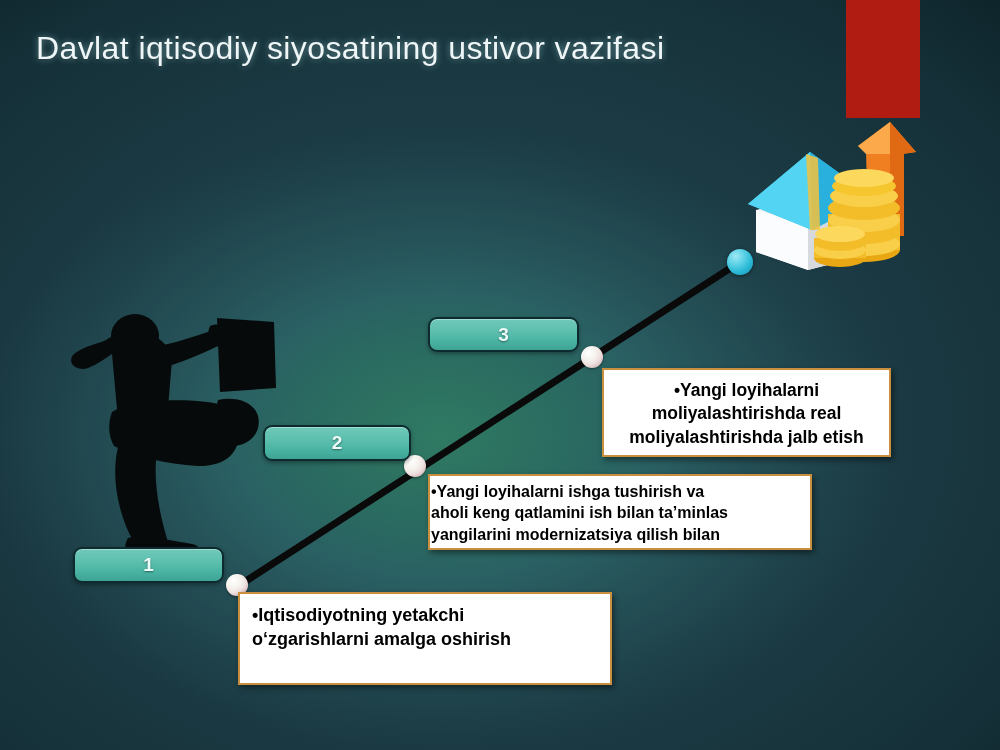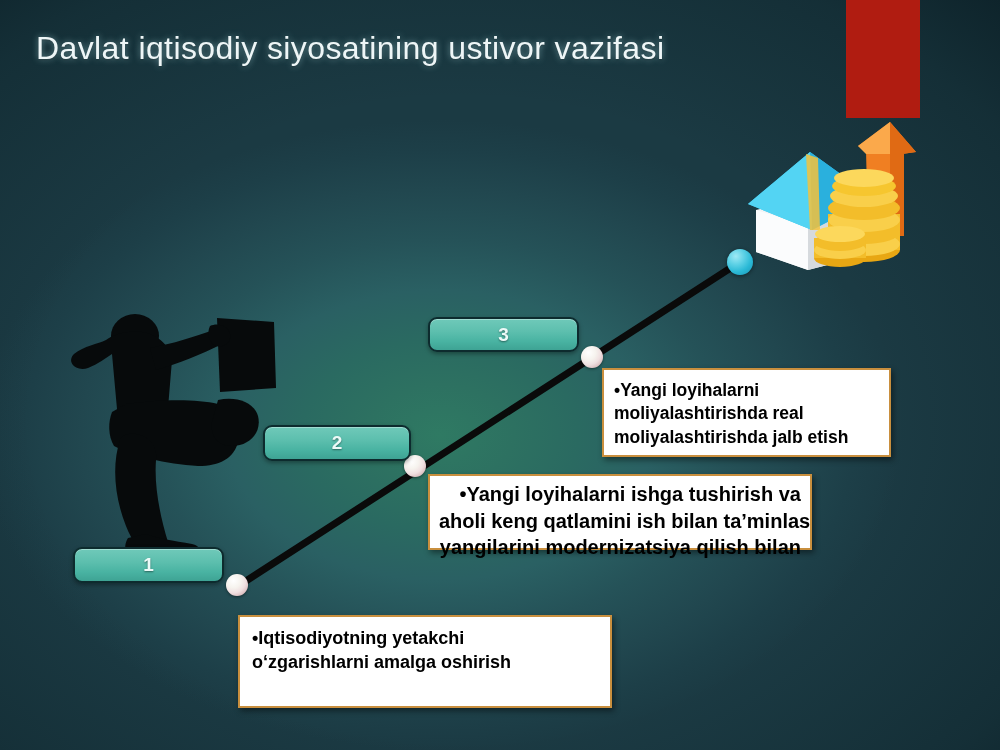--- a/index.html
+++ b/index.html
@@ -267,30 +267,30 @@
   <div class="badge" style="left:428px; top:317px; width:147px; height:31px;">
     <span>3</span>
   </div>
   <div class="badge" style="left:263px; top:425px; width:144px; height:32px;">
     <span>2</span>
   </div>
   <div class="badge" style="left:73px; top:547px; width:147px; height:32px;">
     <span>1</span>
   </div>
 
-  <div class="callout" style="left:602px; top:368px; width:289px; height:89px;">
+  <div class="callout" style="left:602px; top:368px; width:289px; height:89px;text-align:center;">
     <div class="line">•Yangi loyihalarni</div>
     <div class="line">moliyalashtirishda real</div>
     <div class="line">moliyalashtirishda jalb etish</div>
   </div>
 
-  <div class="callout" style="left:428px; top:474px; width:384px; height:76px; font-size:20px; padding:5px 9px;text-align:right;">
+  <div class="callout" style="left:428px; top:474px; width:384px; height:76px; font-size:16px; padding:5px 1px;">
     <div class="line">•Yangi loyihalarni ishga tushirish va</div>
     <div class="line">aholi keng qatlamini ish bilan ta’minlas</div>
     <div class="line">yangilarini modernizatsiya qilish bilan</div>
   </div>
 
-  <div class="callout" style="left:238px; top:592px; width:374px; height:93px; font-size:18px; padding:10px 12px;margin-top:23px;">
+  <div class="callout" style="left:238px; top:592px; width:374px; height:93px; font-size:18px; padding:10px 12px;">
     <div class="line">•Iqtisodiyotning yetakchi</div>
     <div class="line">o‘zgarishlarni amalga oshirish</div>
   </div>
 
 </div>
 
 </body></html>

